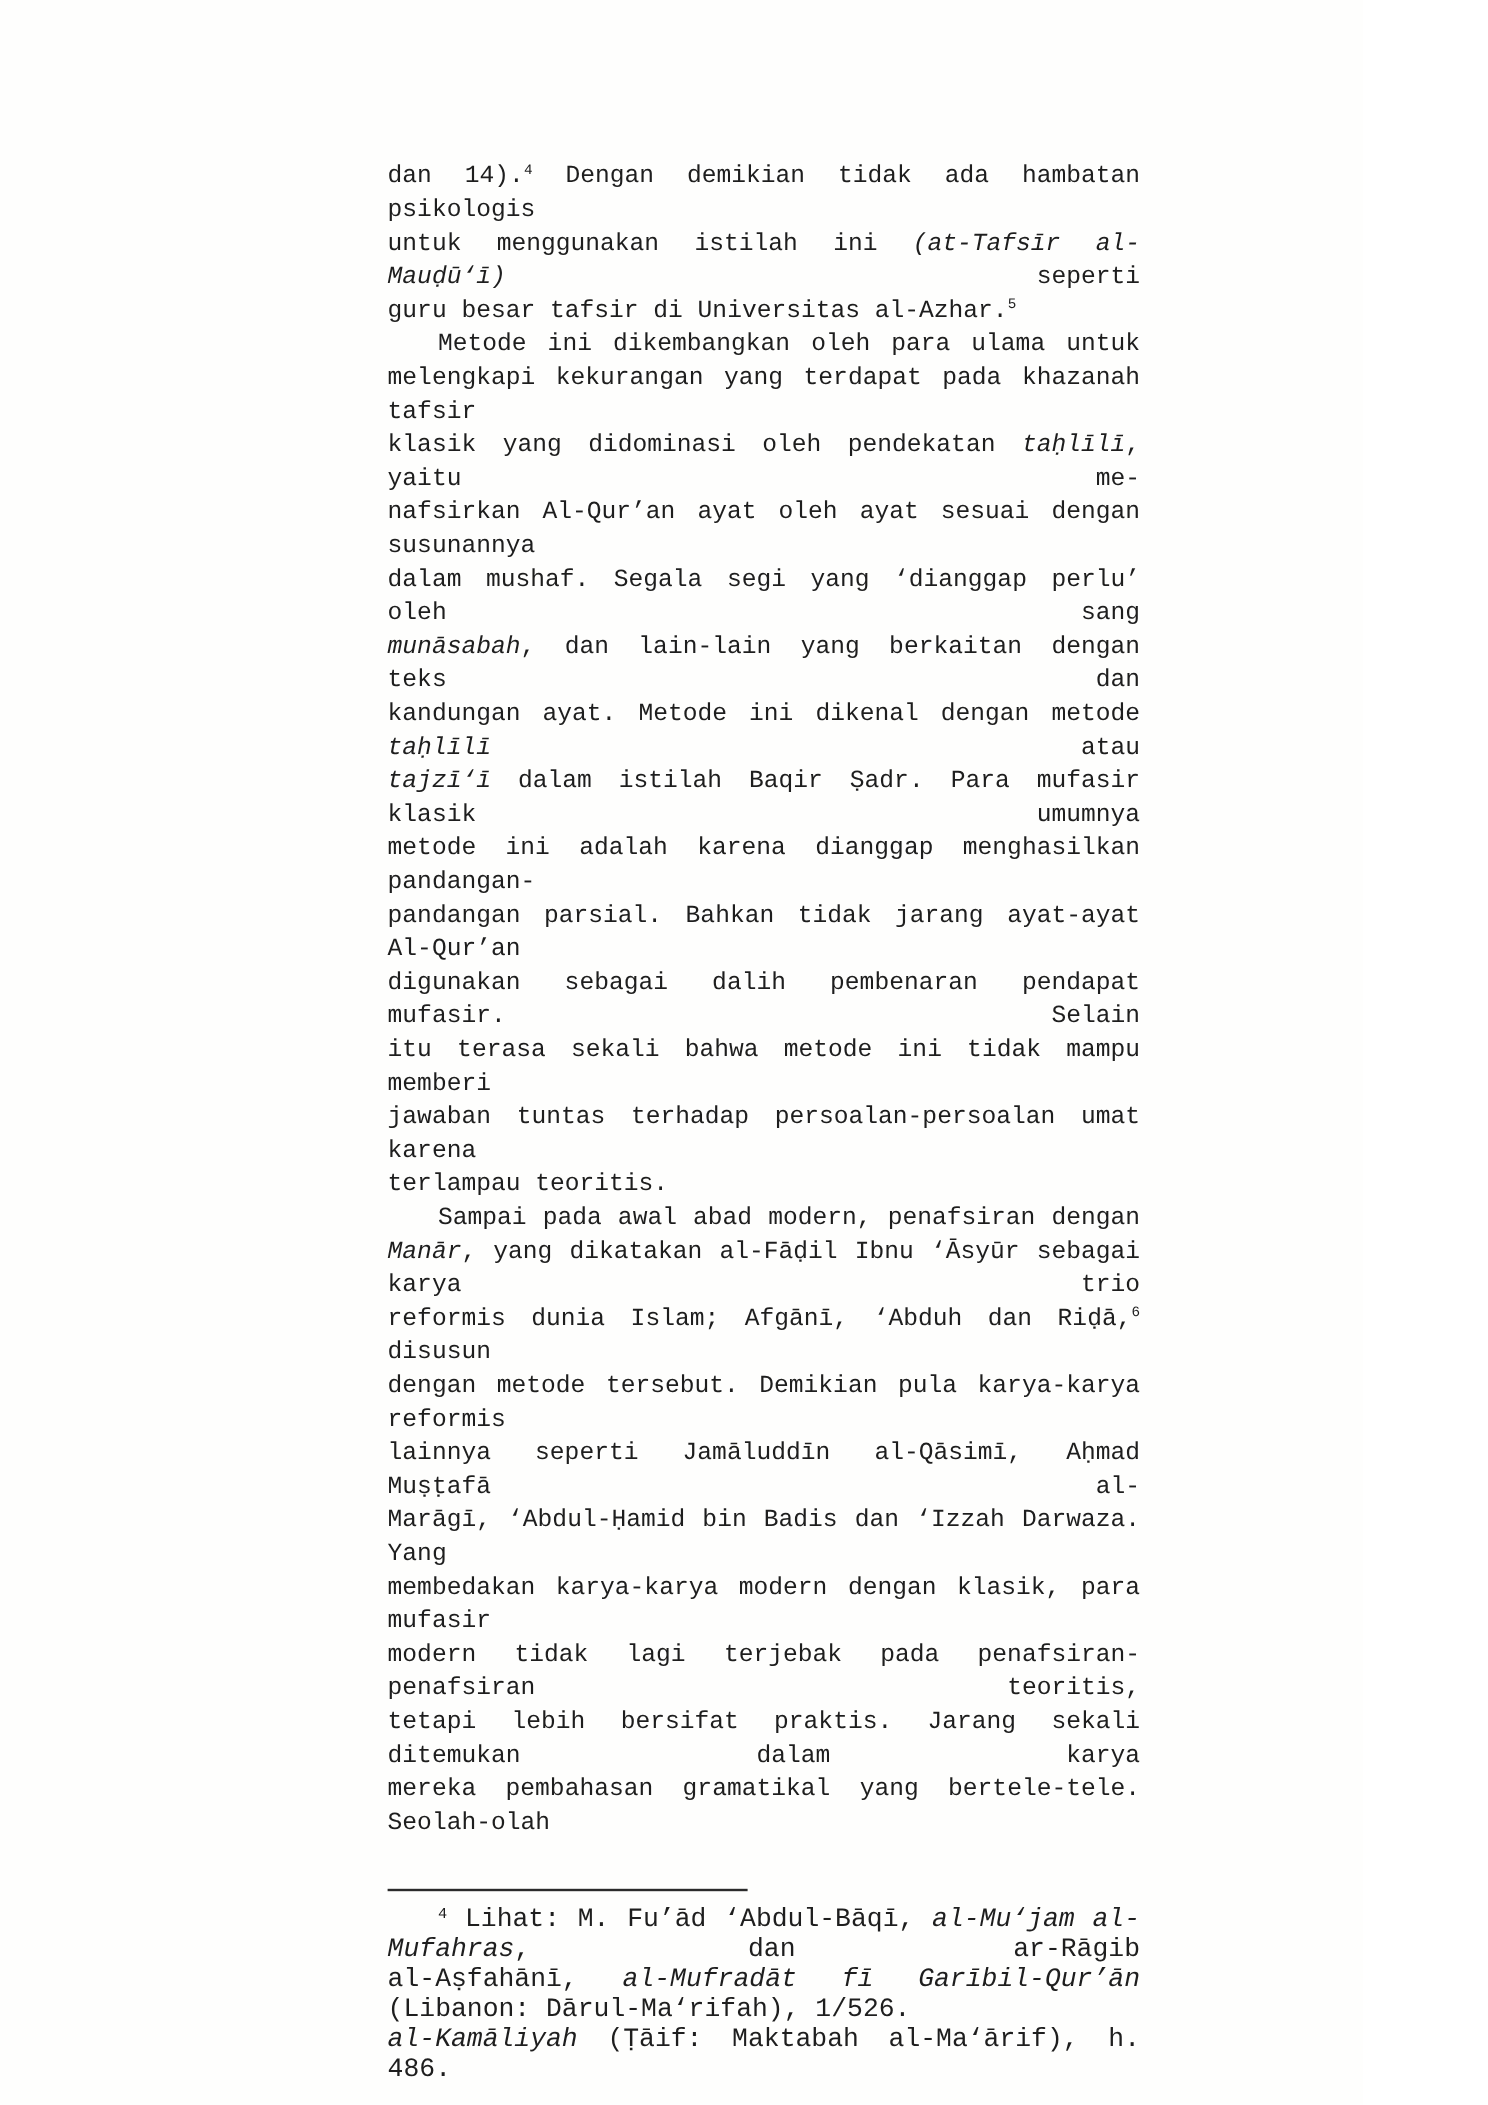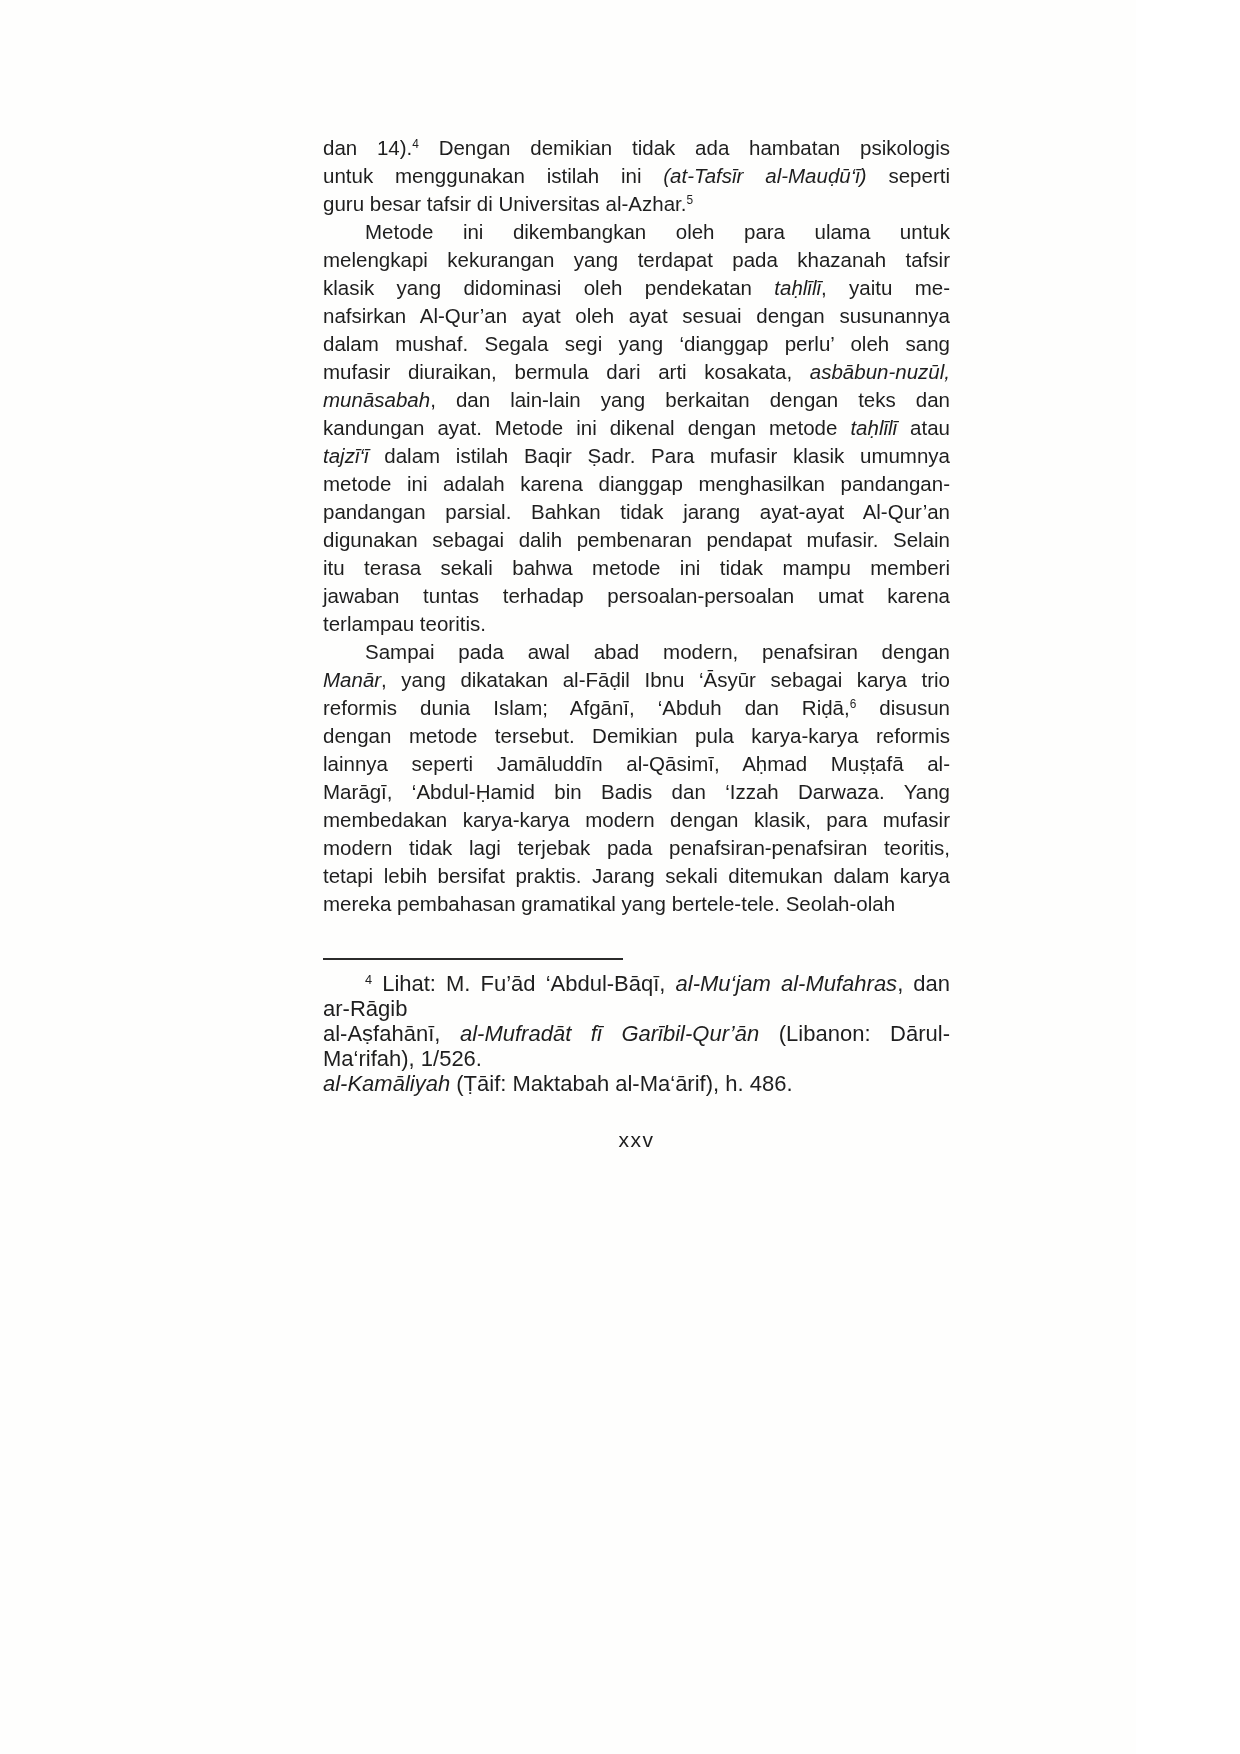--- a/index.html
+++ b/index.html
@@ -1,21 +1,21 @@
 <!DOCTYPE html>
 <html><head>
 <meta charset="utf-8">
 <style>
   html, body { margin: 0; padding: 0; background: #ffffff; }
   .page {
     position: relative;
     width: 1136px;
     height: 1754px;
     background: #fefefdff;
-    font-family: Liberation Sans, sans-serif;
+    font-family: Liberation Mono, monospace;
     color: #1e1e1e;
     overflow: hidden;
   }
   .column {
     position: absolute;
     left: 323px;
     top: 134px;
     width: 627px;
   }
   .para { margin: 0; padding: 0; }
@@ -64,21 +64,20 @@
           <div class="line"><span>dan 14).</span><sup>4</sup><span> Dengan demikian tidak ada hambatan psikologis</span></div>
           <div class="line"><span>untuk menggunakan istilah ini </span><span class="it">(at-Tafsīr al-Mauḍū‘ī)</span><span> seperti</span></div>
           <div class="line last"><span>guru besar tafsir di Universitas al-Azhar.</span><sup>5</sup></div>
         </div>
         <div class="para">
           <div class="line indent"><span>Metode ini dikembangkan oleh para ulama untuk</span></div>
           <div class="line"><span>melengkapi kekurangan yang terdapat pada khazanah tafsir</span></div>
           <div class="line"><span>klasik yang didominasi oleh pendekatan </span><span class="it">taḥlīlī</span><span>, yaitu me-</span></div>
           <div class="line"><span>nafsirkan Al-Qur’an ayat oleh ayat sesuai dengan susunannya</span></div>
           <div class="line"><span>dalam mushaf. Segala segi yang ‘dianggap perlu’ oleh sang</span></div>
-          <div class="line"><span>mufasir diuraikan, bermula dari arti kosakata, </span><span class="it">asbābun-nuzūl,</span></div>
           <div class="line"><span class="it">munāsabah</span><span>, dan lain-lain yang berkaitan dengan teks dan</span></div>
           <div class="line"><span>kandungan ayat. Metode ini dikenal dengan metode </span><span class="it">taḥlīlī</span><span> atau</span></div>
           <div class="line"><span class="it">tajzī‘ī</span><span> dalam istilah Baqir Ṣadr. Para mufasir klasik umumnya</span></div>
           <div class="line"><span>metode ini adalah karena dianggap menghasilkan pandangan-</span></div>
           <div class="line"><span>pandangan parsial. Bahkan tidak jarang ayat-ayat Al-Qur’an</span></div>
           <div class="line"><span>digunakan sebagai dalih pembenaran pendapat mufasir. Selain</span></div>
           <div class="line"><span>itu terasa sekali bahwa metode ini tidak mampu memberi</span></div>
           <div class="line"><span>jawaban tuntas terhadap persoalan-persoalan umat karena</span></div>
           <div class="line last"><span>terlampau teoritis.</span></div>
         </div>

